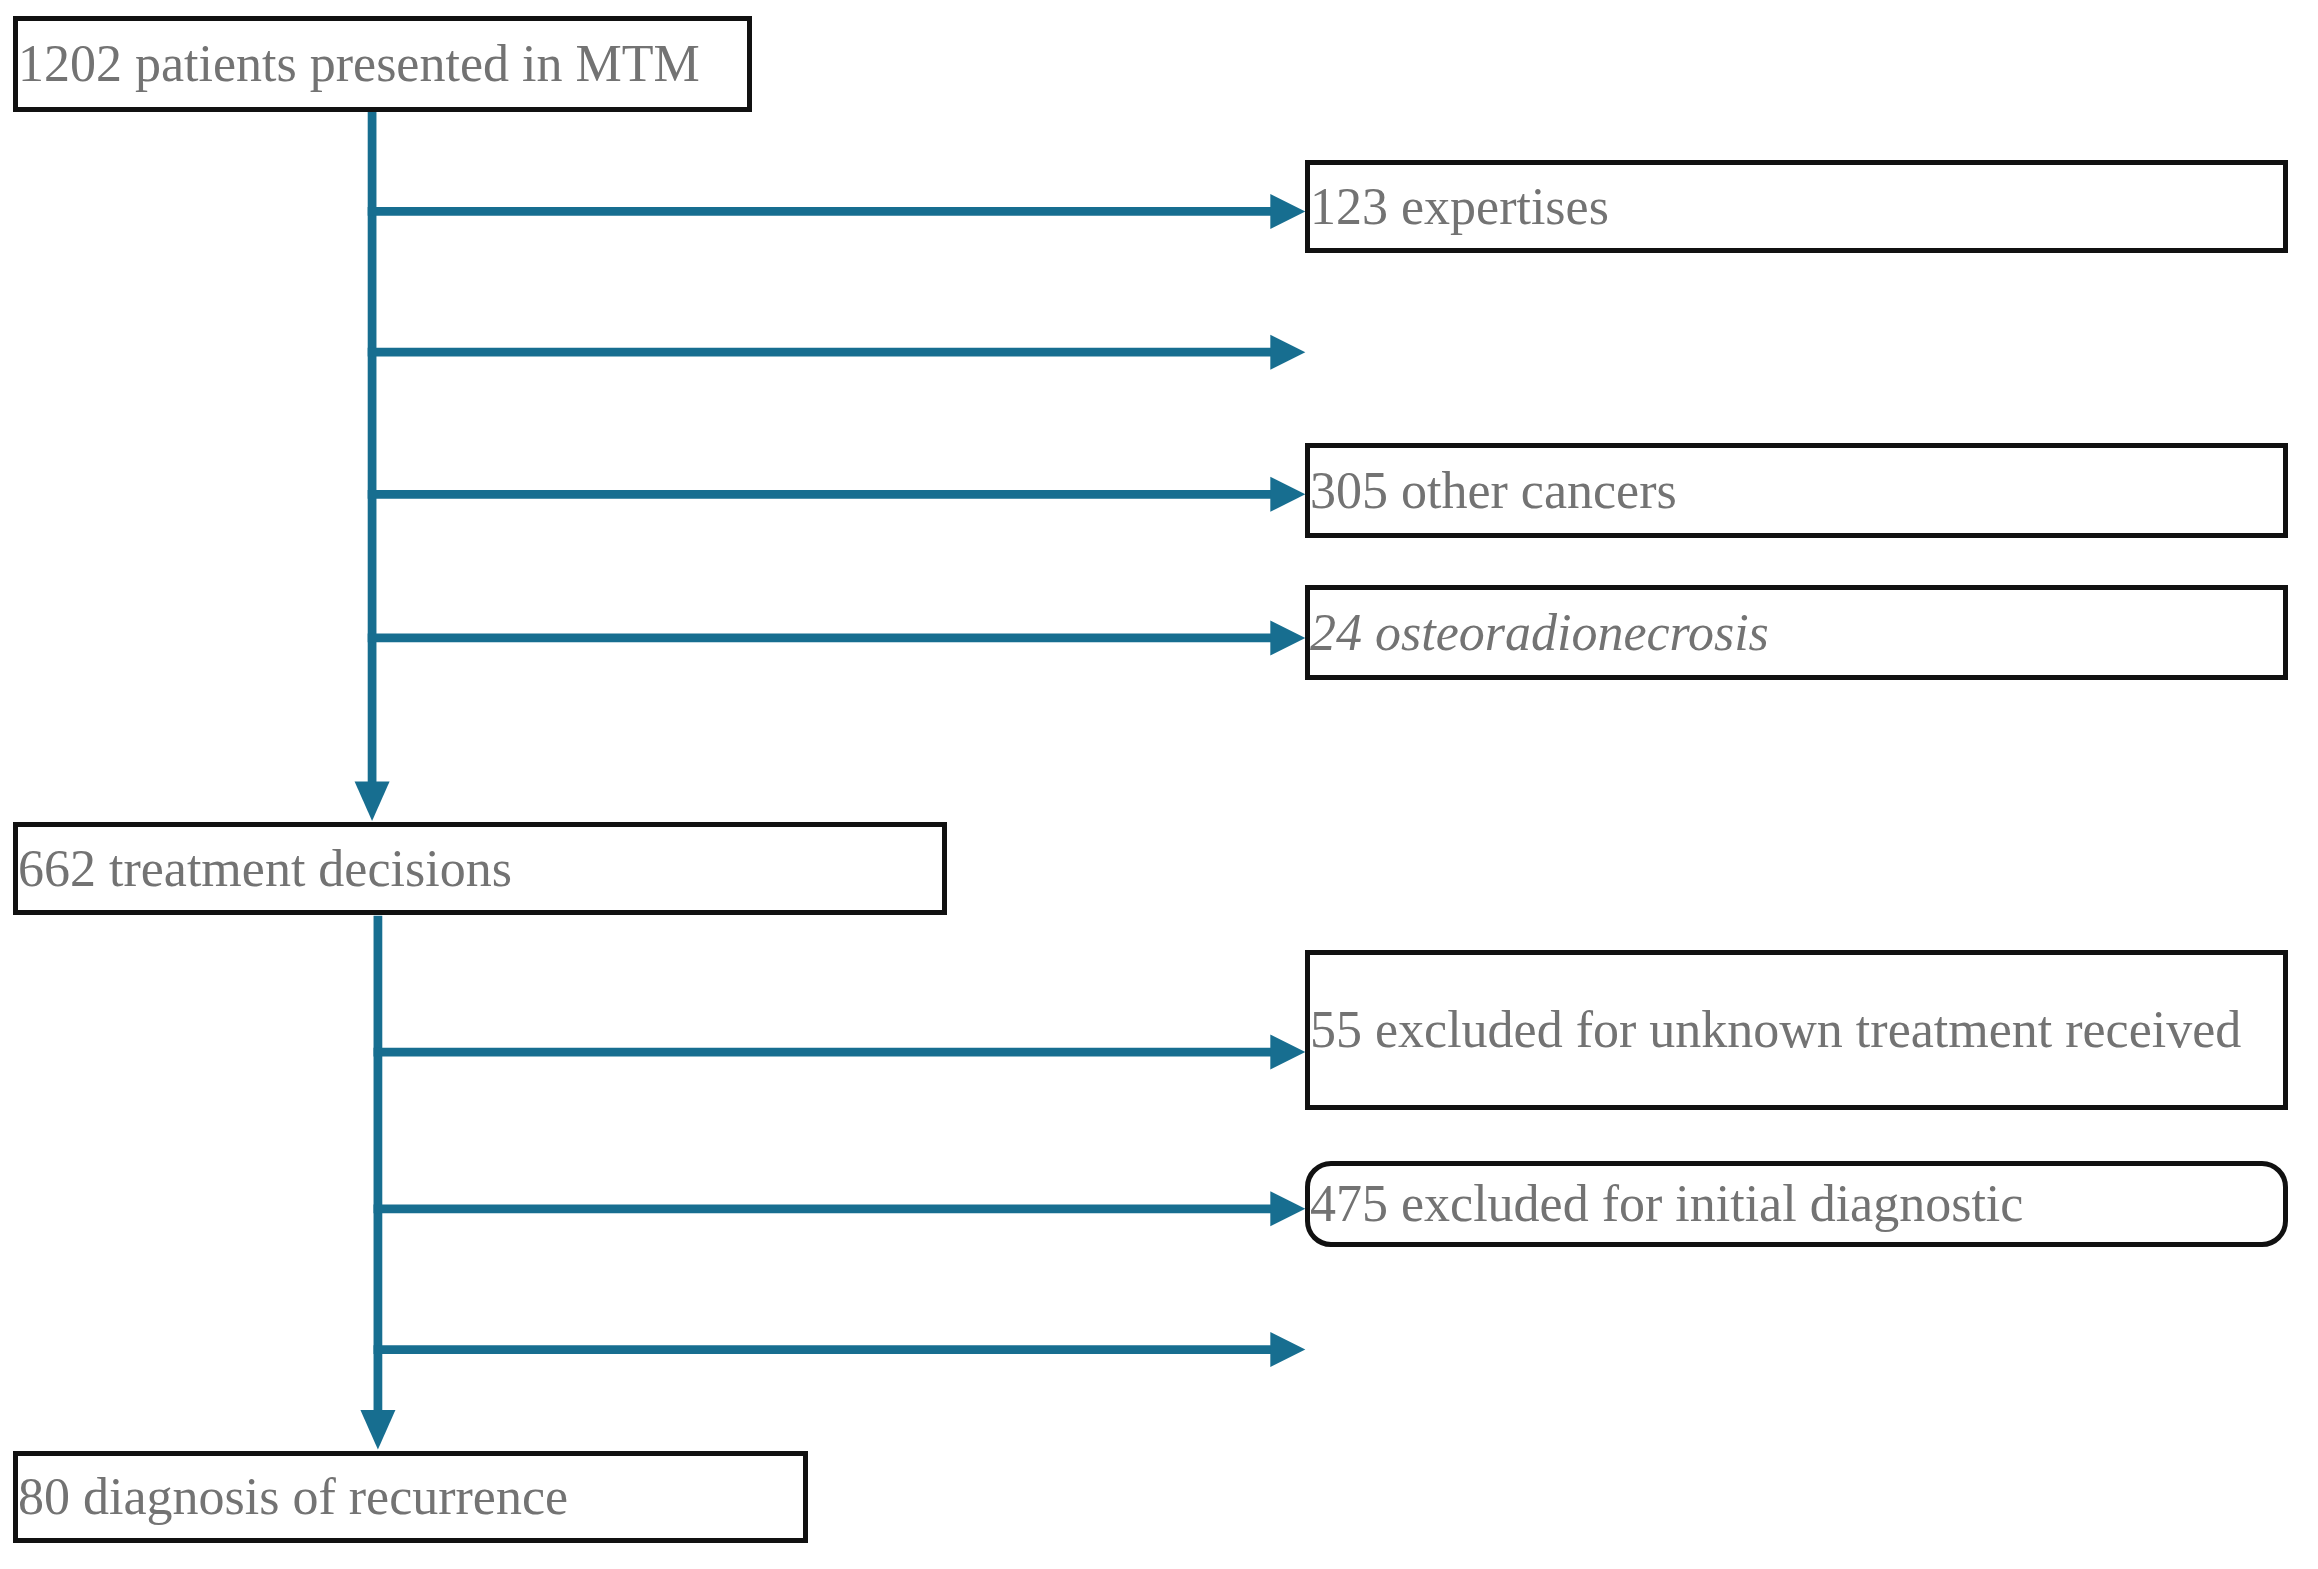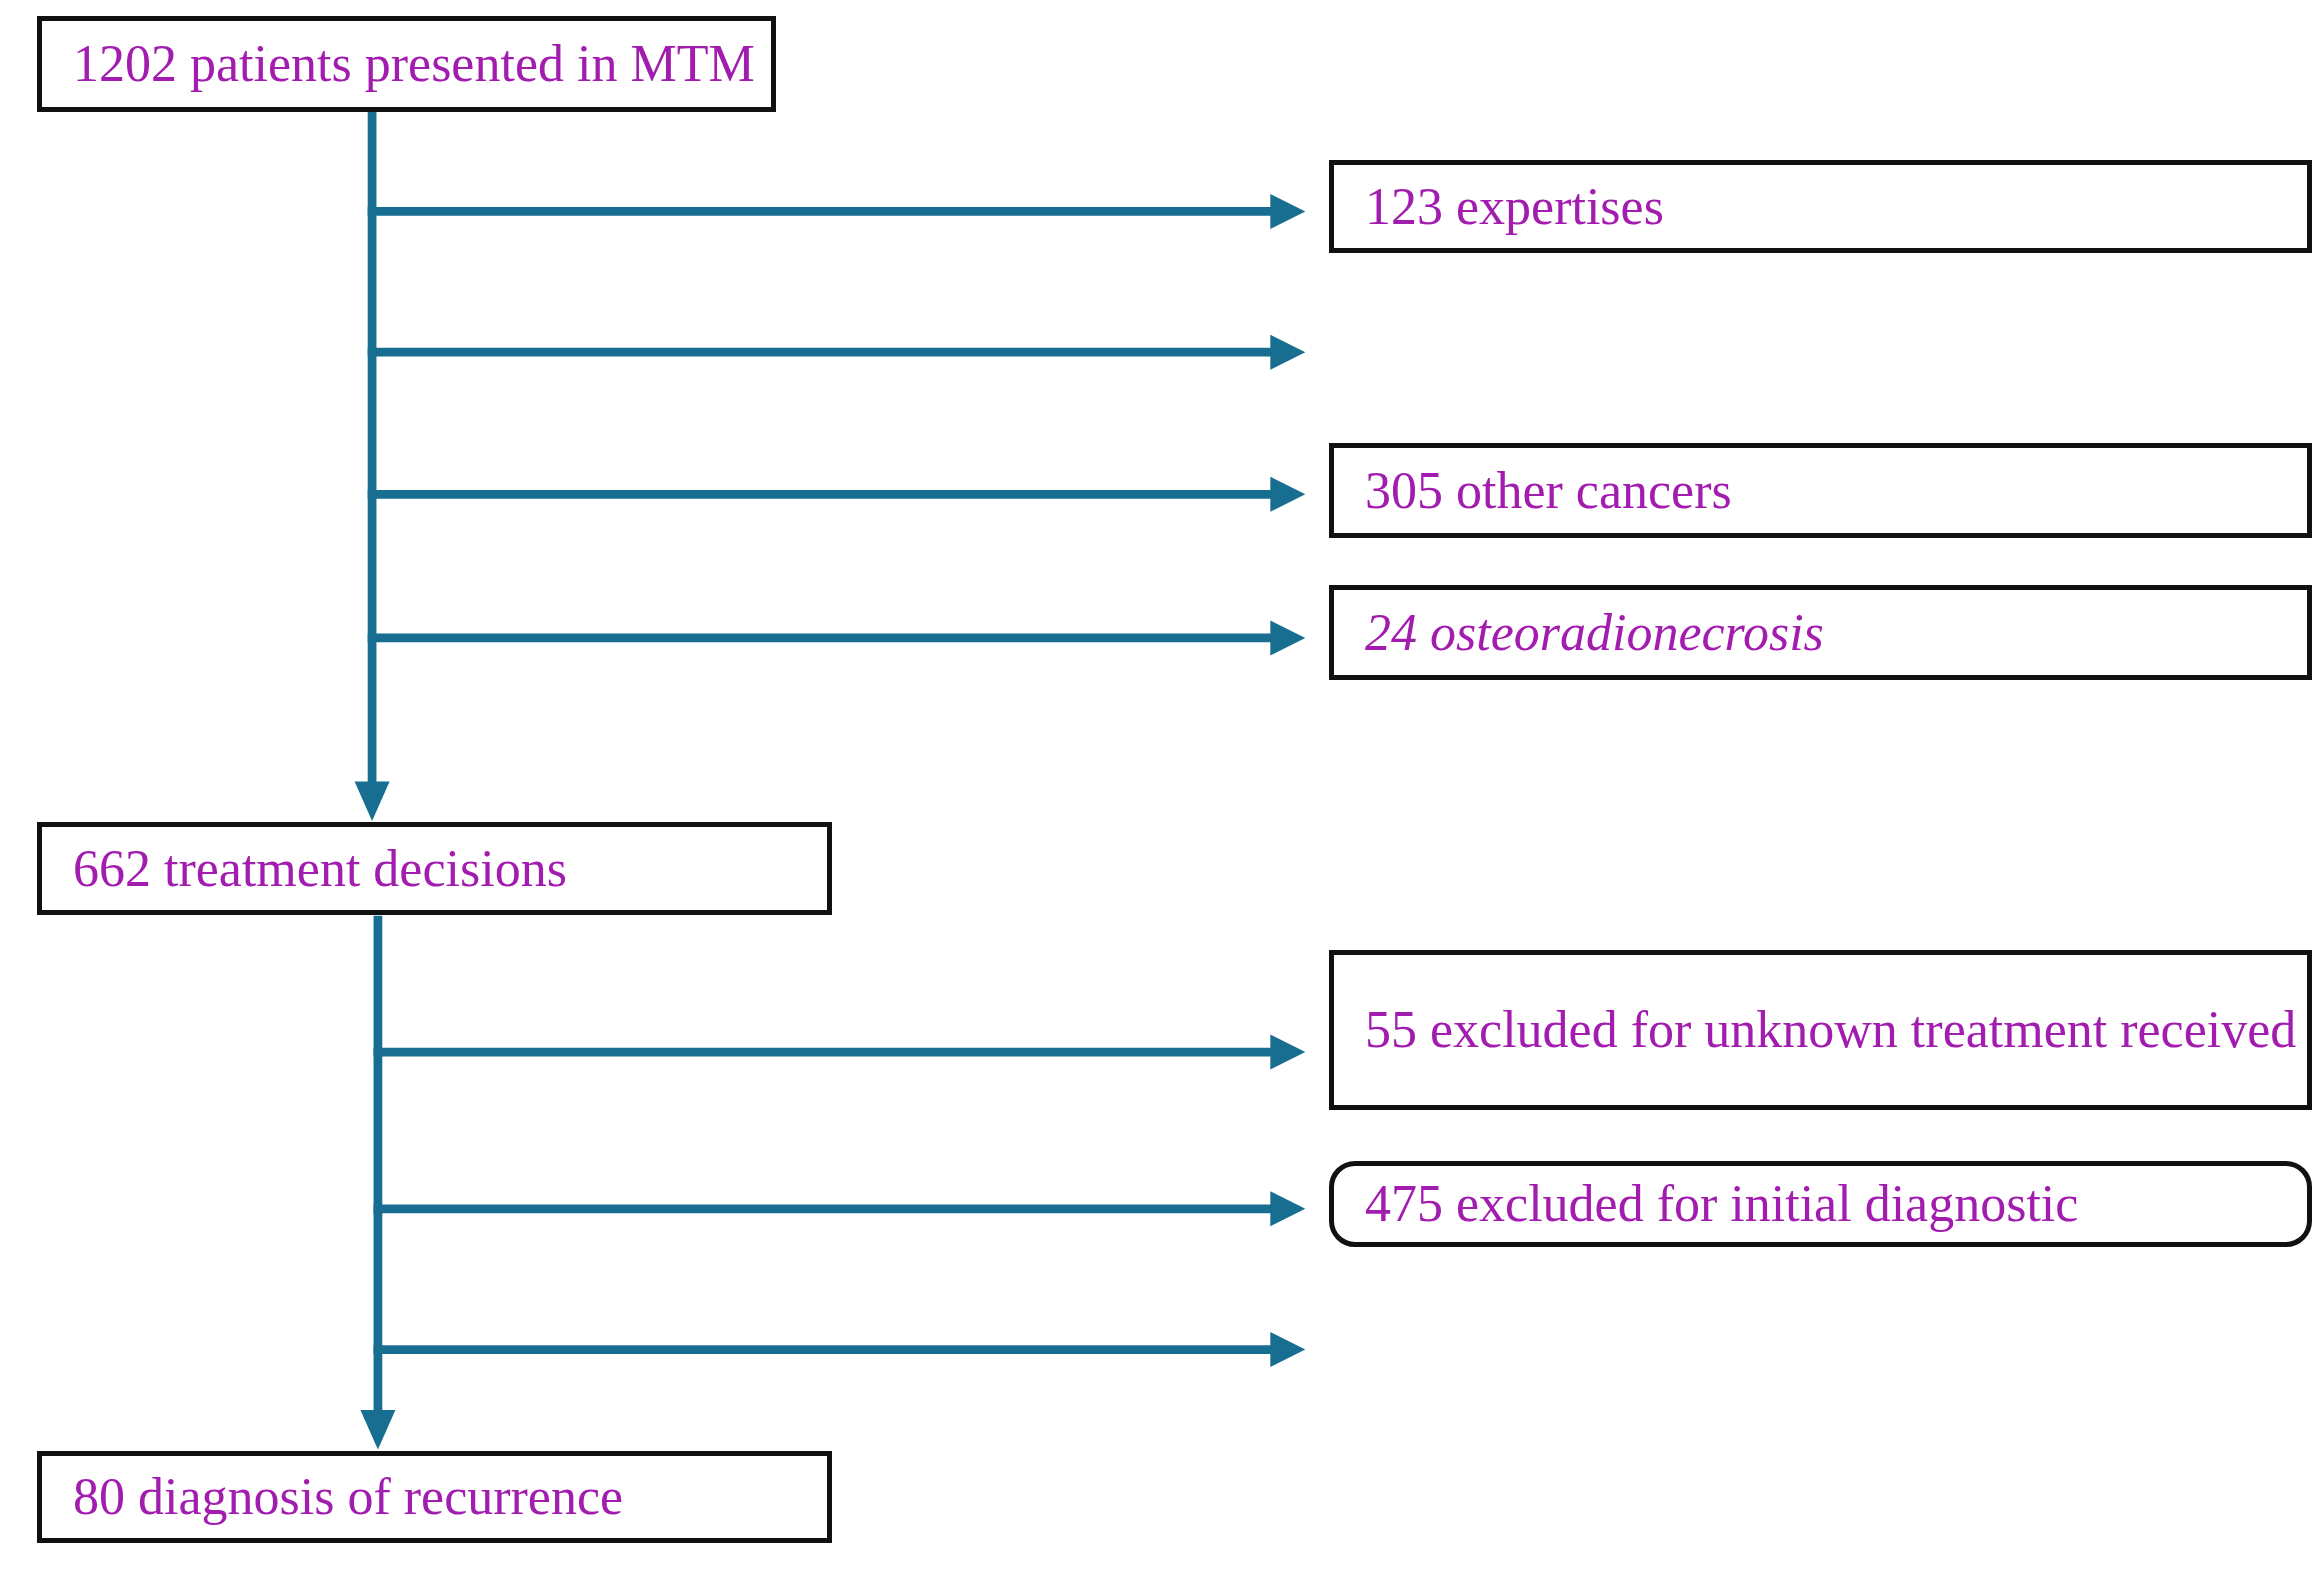--- a/index.html
+++ b/index.html
@@ -19,31 +19,29 @@
   }
   .node {
     position: absolute;
     box-sizing: border-box;
     border: 5.1px solid #111111;
     background: #ffffff;
     display: flex;
     align-items: center;
     font-size: 52px;
     line-height: 1.45;
-    color: #a21caf;
-    padding-left: 31px;
+    color: #737373;
     padding-right: 7.3px;
     white-space: nowrap;
-    margin-left: 24px;
   }
   .node.wrap { white-space: normal; }
 
   
   #node-patients        { left: 13px;   top: 16px;   width: 739px; height: 96px; }
-  #node-treatment       { left: 13px;   top: 822px; width: 795px; height: 93px; }
+  #node-treatment       { left: 13px;   top: 822px; width: 934px; height: 93px; }
   #node-recurrence      { left: 13px;   top: 1451px; width: 795px; height: 92px; }
 
   
   #node-expertises      { left: 1305px; top: 160px;  width: 983px; height: 93px; }
   #node-surveillance    { left: 1305px; top: 301px;  width: 983px; height: 95px; }
   #node-other-cancers   { left: 1305px; top: 443px;  width: 983px; height: 95px; }
   #node-osteoradio      { left: 1305px; top: 585px;  width: 983px; height: 95px; font-style: italic; }
 
   
   #node-unknown         { left: 1305px; top: 950px; width: 983px; height: 160px; }

